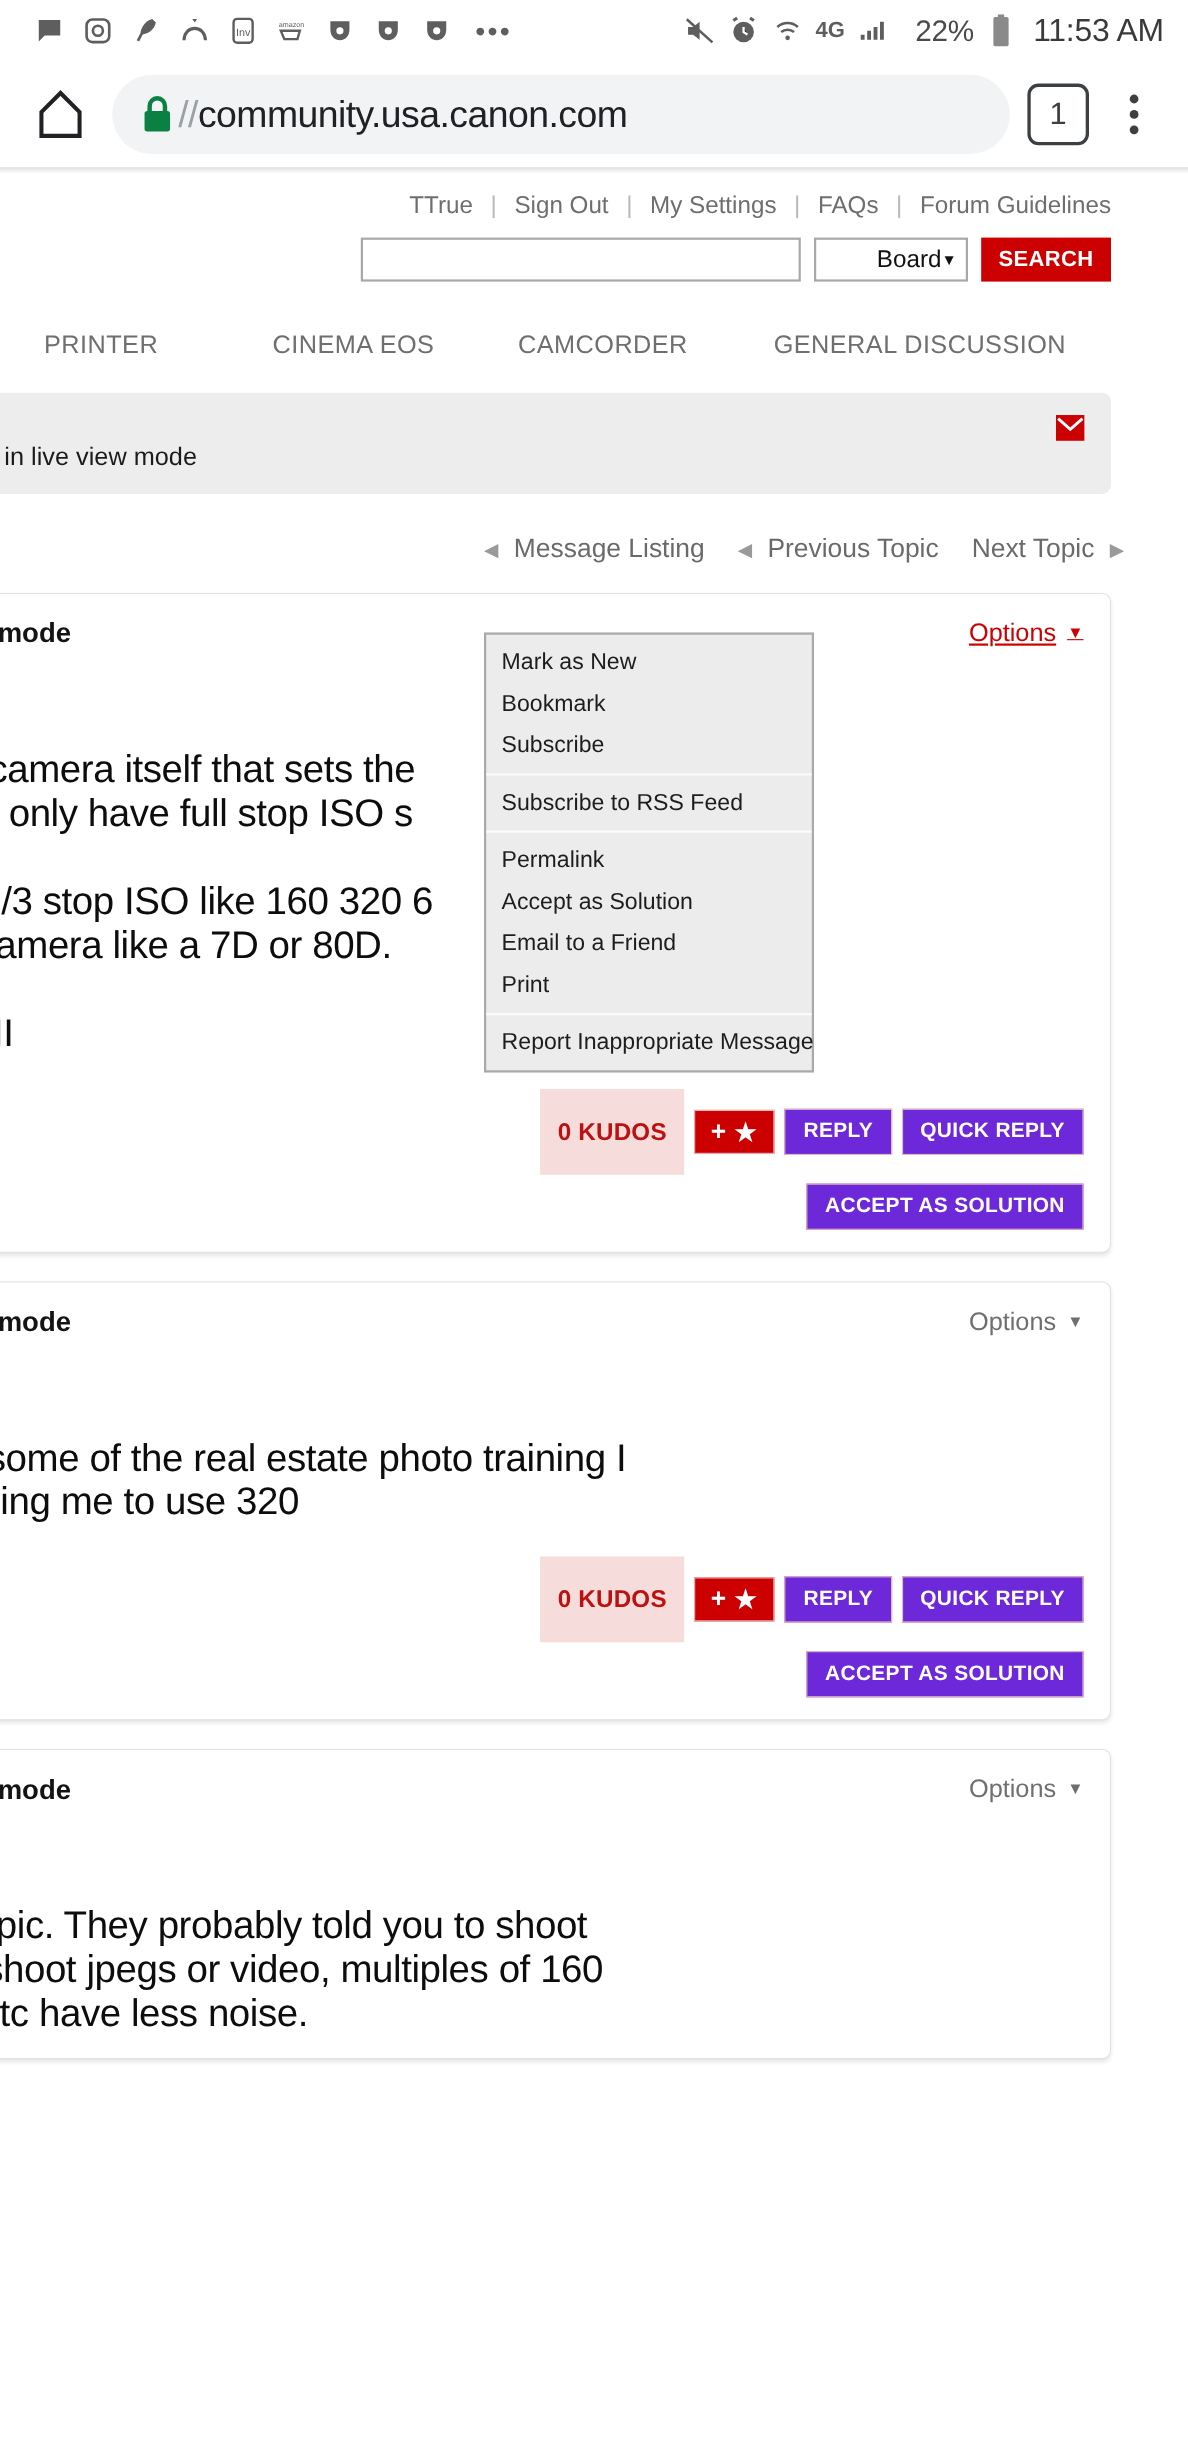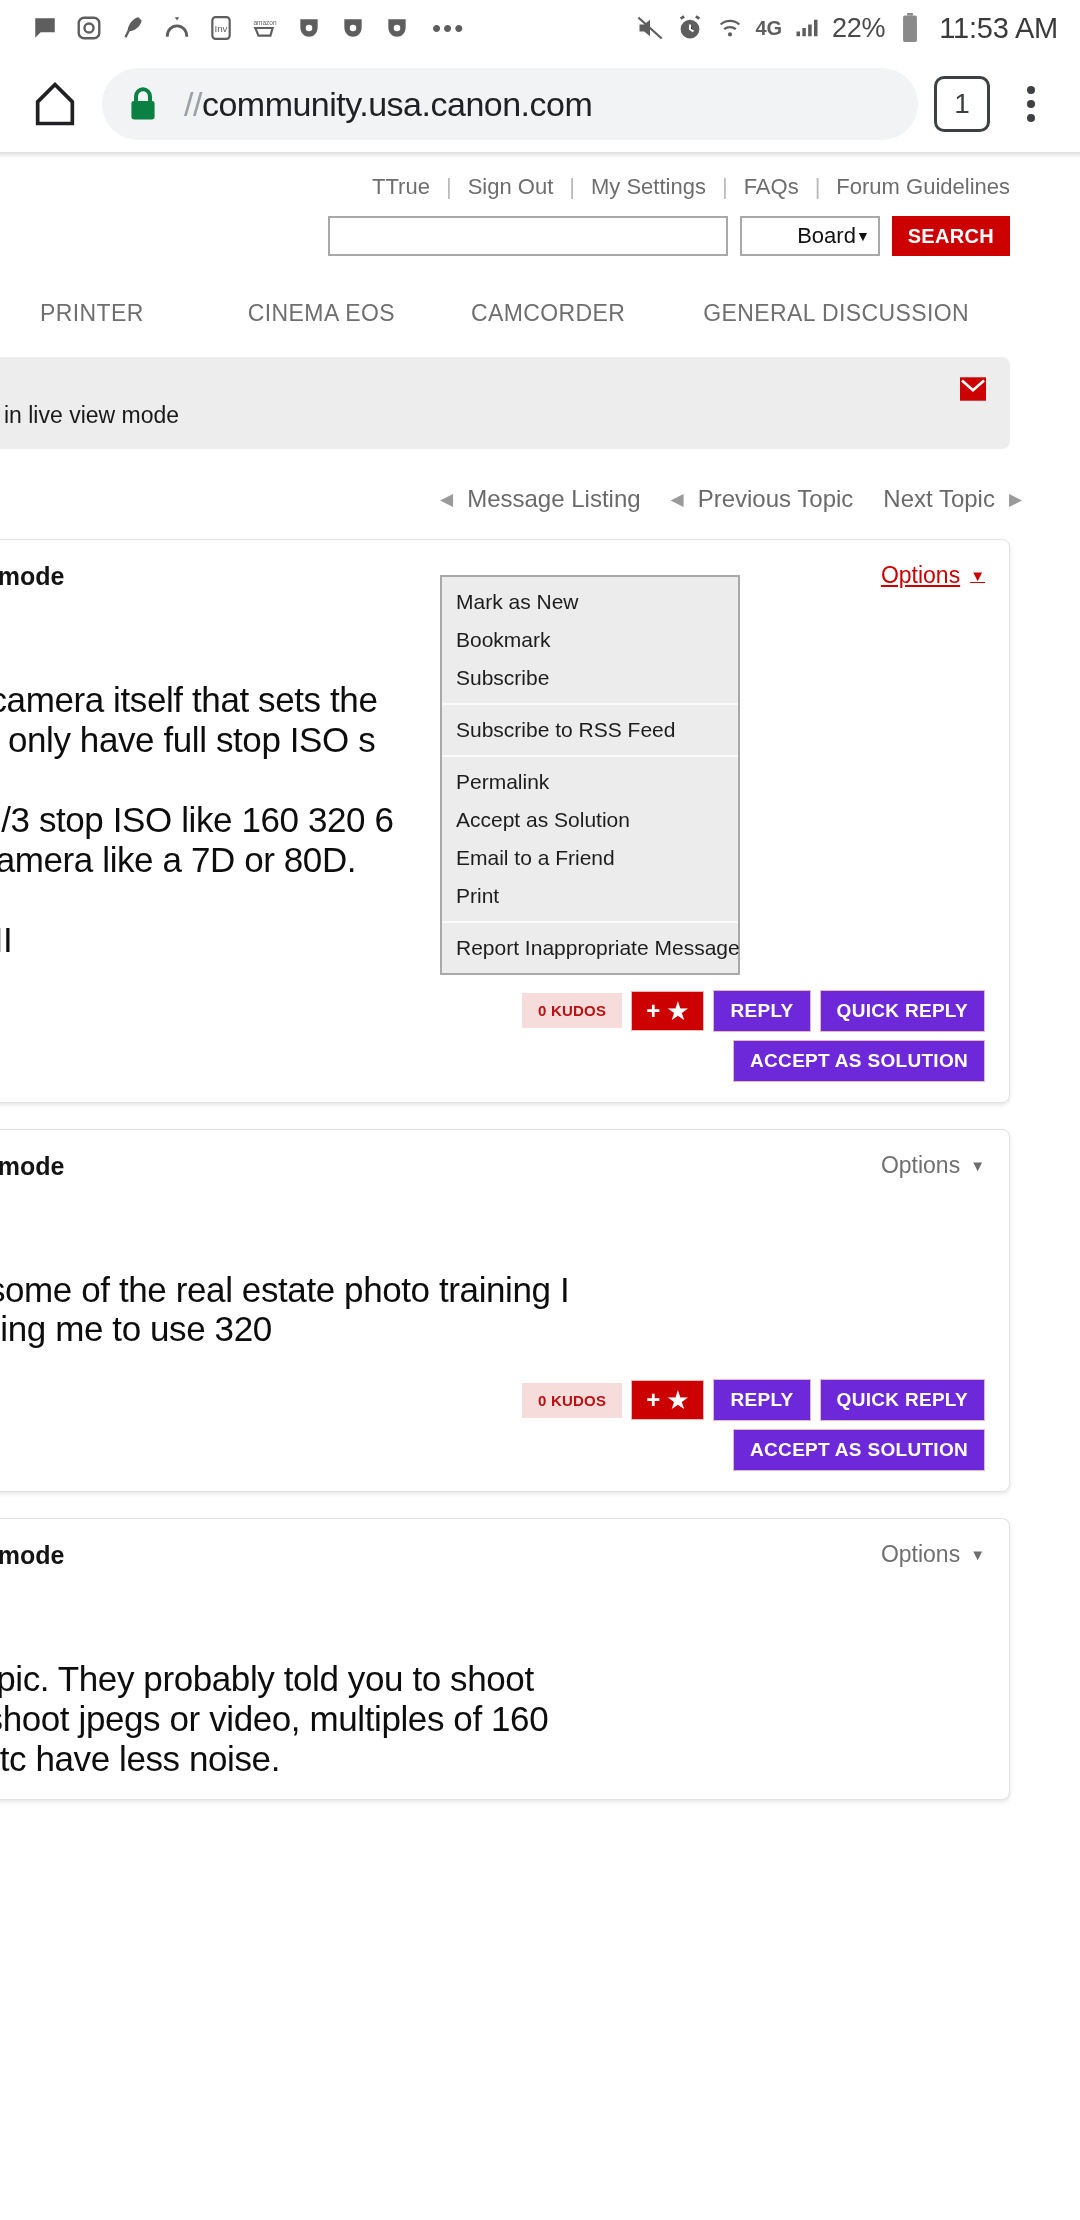--- a/index.html
+++ b/index.html
@@ -17,38 +17,38 @@
     display: flex; align-items: center;
     padding: 0 22px 0 30px;
     gap: 0px;
   }
   .sb-icons-left { display: flex; align-items: center; gap: 14px; flex: 0 0 auto; }
   .sb-spacer { flex: 1 1 auto; }
   .sb-icons-right { display: flex; align-items: center; gap: 10px; flex: 0 0 auto; }
   .sb-ic { width: 30px; height: 30px; display: inline-flex; align-items: center; justify-content: center; color: #5e5e5e; }
   .sb-ic svg { display: block; }
   .sb-dots { color: #5e5e5e; font-size: 26px; letter-spacing: 2px; line-height: 1; padding: 0 6px; }
-  .sb-batt-pct { color: #4a4a4a; font-size: 27px; font-weight: 400; letter-spacing: -0.3px; }
+  .sb-batt-pct { color: #4a4a4a; font-size: 27px; font-weight: 400; letter-spacing: -0.3px; margin-left: 14px; }
   .sb-time { color: #3a3a3a; font-size: 29px; font-weight: 400; letter-spacing: -0.2px; margin-left: 4px; }
   .sb-net { color: #5e5e5e; font-size: 20px; font-weight: 700; }
 
   
   .browser-bar {
     height: 96px; width: 1080px;
     background: #ffffff;
     display: flex; align-items: center;
     padding: 0 24px;
     gap: 16px;
   }
   .home-btn { width: 62px; height: 62px; display: flex; align-items: center; justify-content: center; flex: 0 0 auto; }
   .omnibox {
     flex: 1 1 auto; height: 72px;
     background: #f1f3f4; border-radius: 36px;
     display: flex; align-items: center;
-    padding: 0 26px; gap: 26px; overflow: hidden;
+    padding: 0 26px; gap: 4px; overflow: hidden;
   }
   .lock-ic { flex: 0 0 auto; display: flex; align-items: center; }
   .omni-url {
     font-size: 34px; color: #202124; white-space: nowrap;
     overflow: hidden; letter-spacing: -0.5px;
   }
   .omni-url .scheme { color: #9aa0a6; }
   .tab-count {
     width: 56px; height: 56px; border: 3px solid #3c4043; border-radius: 10px;
     display: flex; align-items: center; justify-content: center;
@@ -139,22 +139,22 @@
   .post-body p { font-size: 35px; line-height: 1.14; color: #0d0d0d; white-space: nowrap; letter-spacing: -0.4px; }
   .post-body p + p { margin-top: 0; }
   .body-gap { height: 40px; }
   .post-sig { font-size: 35px; color: #0d0d0d; white-space: nowrap; letter-spacing: -0.4px; }
 
   
   .post-actions { margin-top: 30px; display: flex; flex-direction: column; align-items: flex-end; gap: 8px; }
   .actions-row-1 { display: flex; align-items: center; gap: 9px; }
   .actions-row-2 { display: flex; align-items: center; }
   .kudos-badge {
-    background: #f7dcdc; color: #bb1111; font-size: 15px; font-weight: 700;
-    padding: 9px 16px; letter-spacing: 0.2px;
+    background: #f7dcdc; color: #bb1111; font-size: 22px; font-weight: 700;
+    padding: 26px 16px; letter-spacing: 0.2px;
   }
   .kudo-plus {
     background: #cc0000; color:#fff; padding: 6px 14px; display:flex; align-items:center; gap:6px;
     border: 1px solid #e9b8b8;
   }
   .kudo-plus .plus { font-size: 24px; font-weight: 700; line-height: 1; }
   .kudo-plus .star { font-size: 26px; line-height: 1; }
   .btn-red {
     background: #6d28d9; color: #fff; font-size: 19px; font-weight: 700;
     padding: 9px 16px; border: 1px solid #e9b8b8; letter-spacing: 0.3px;

